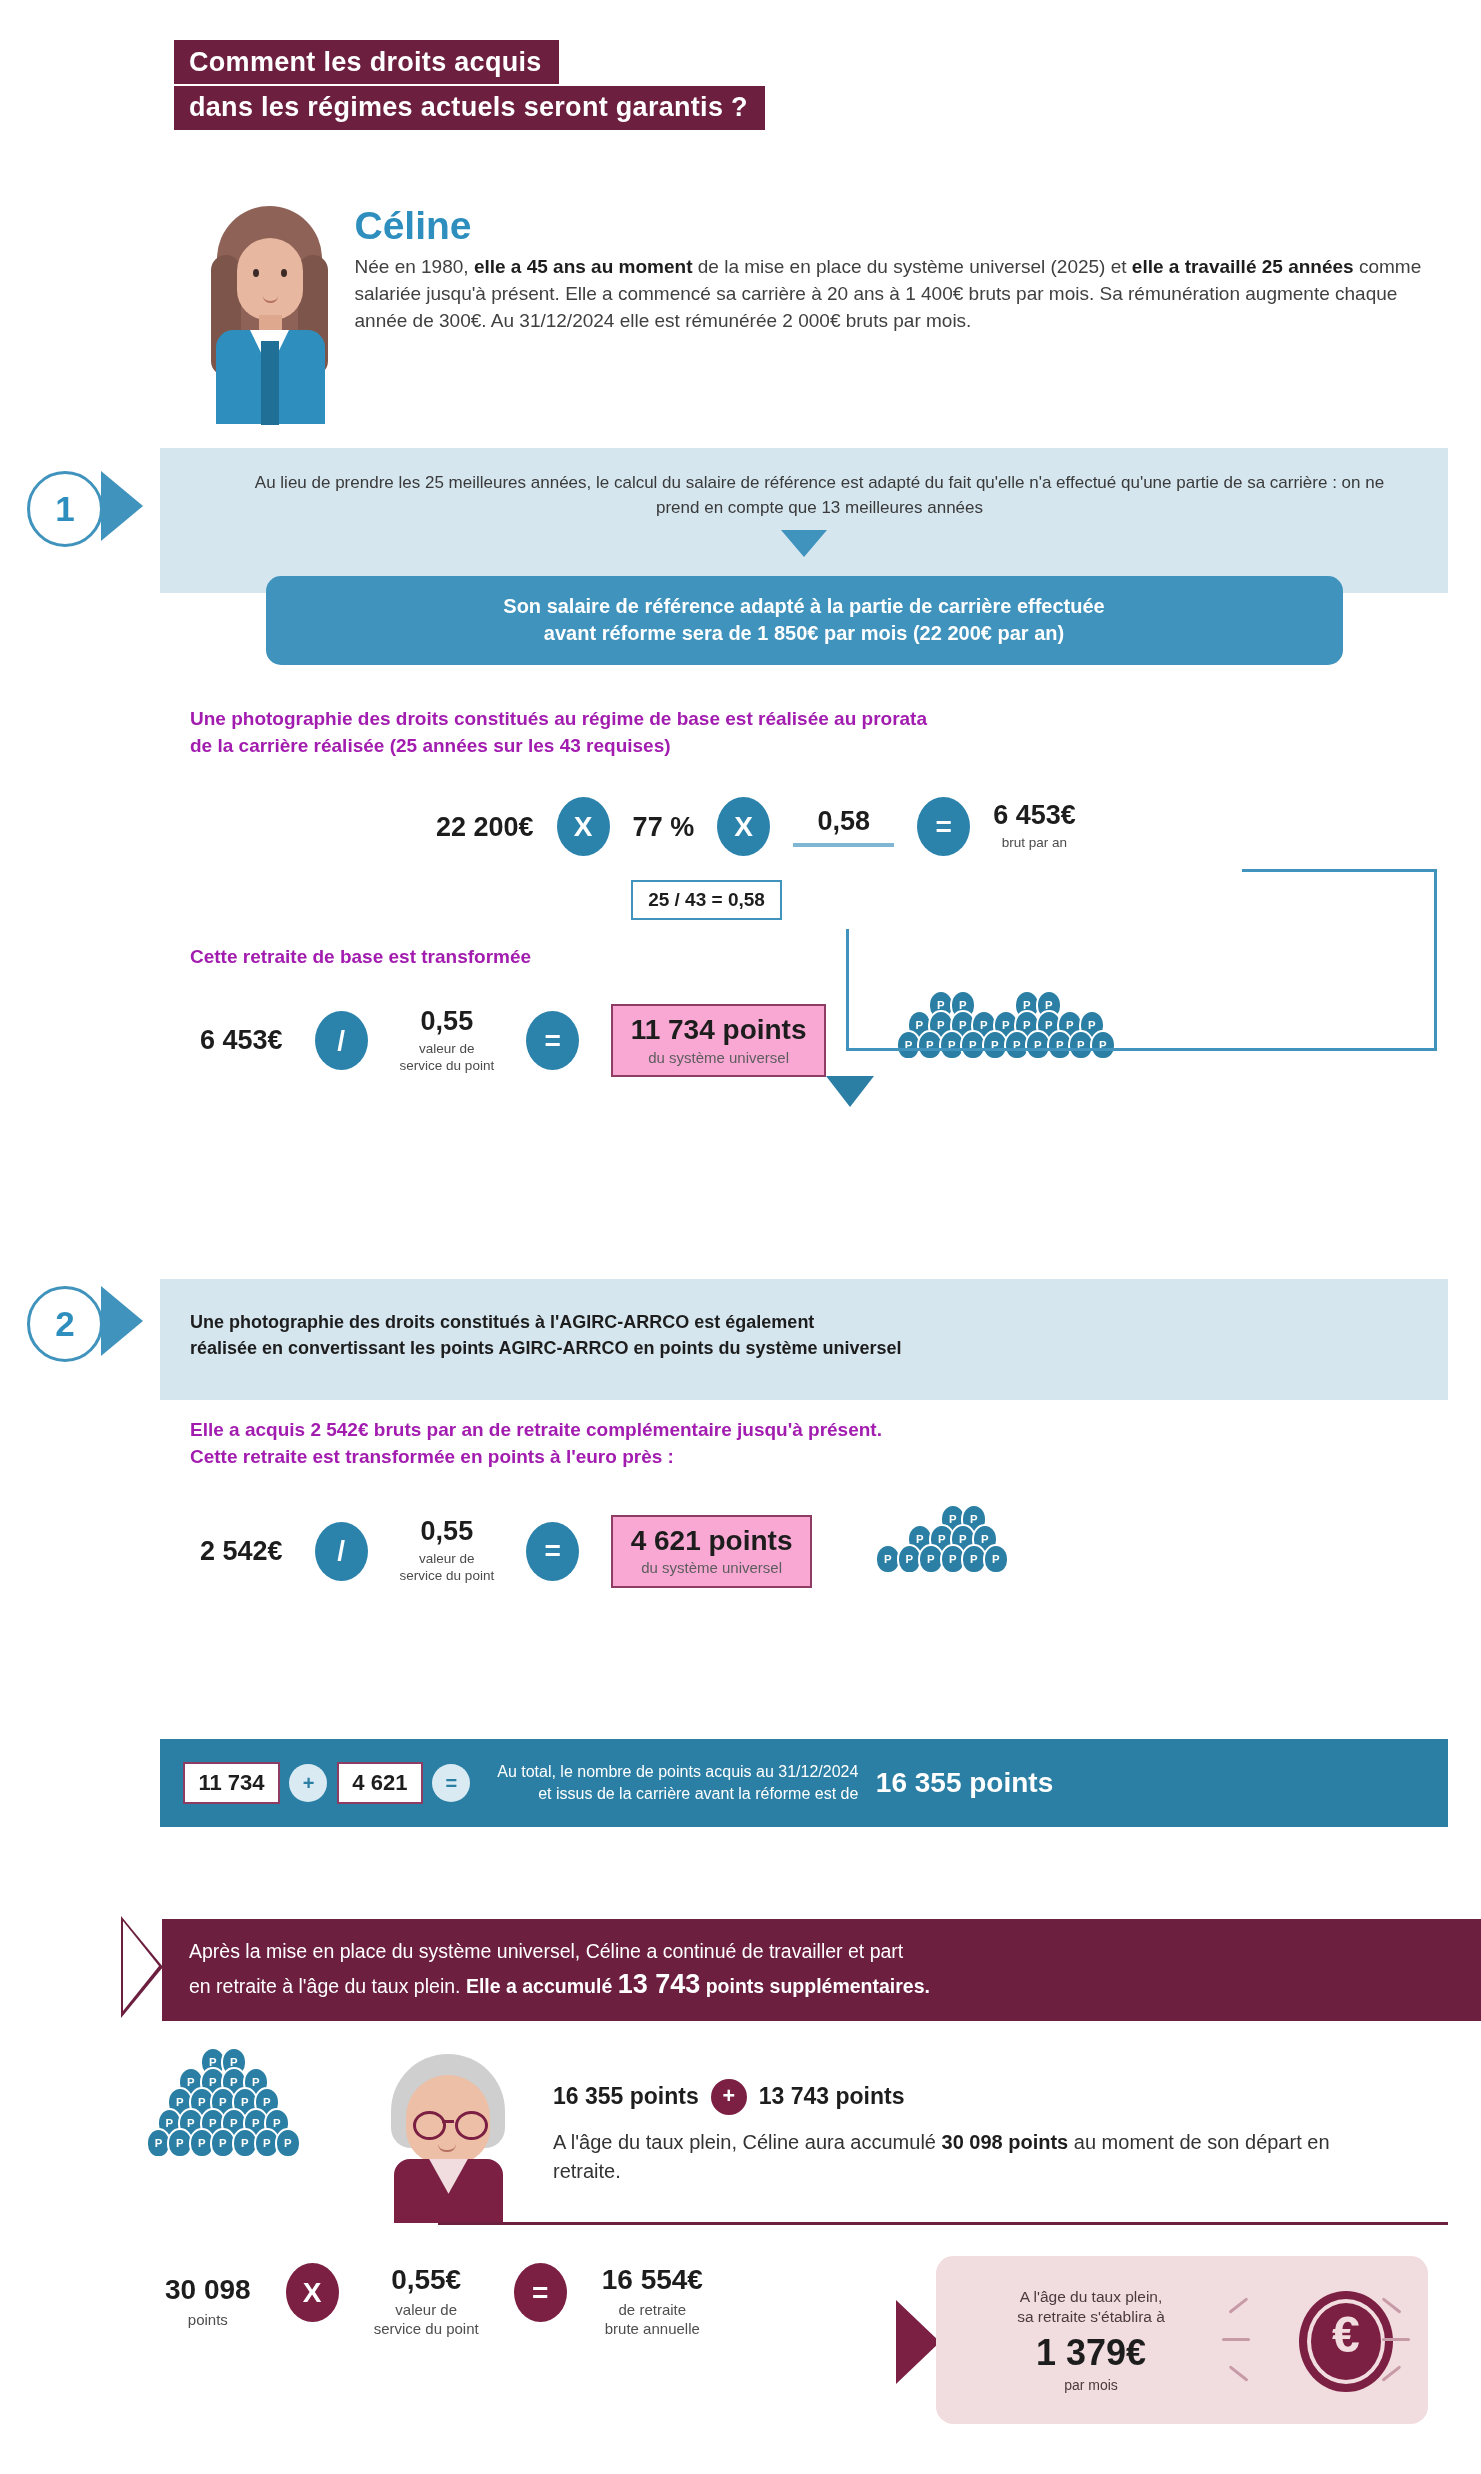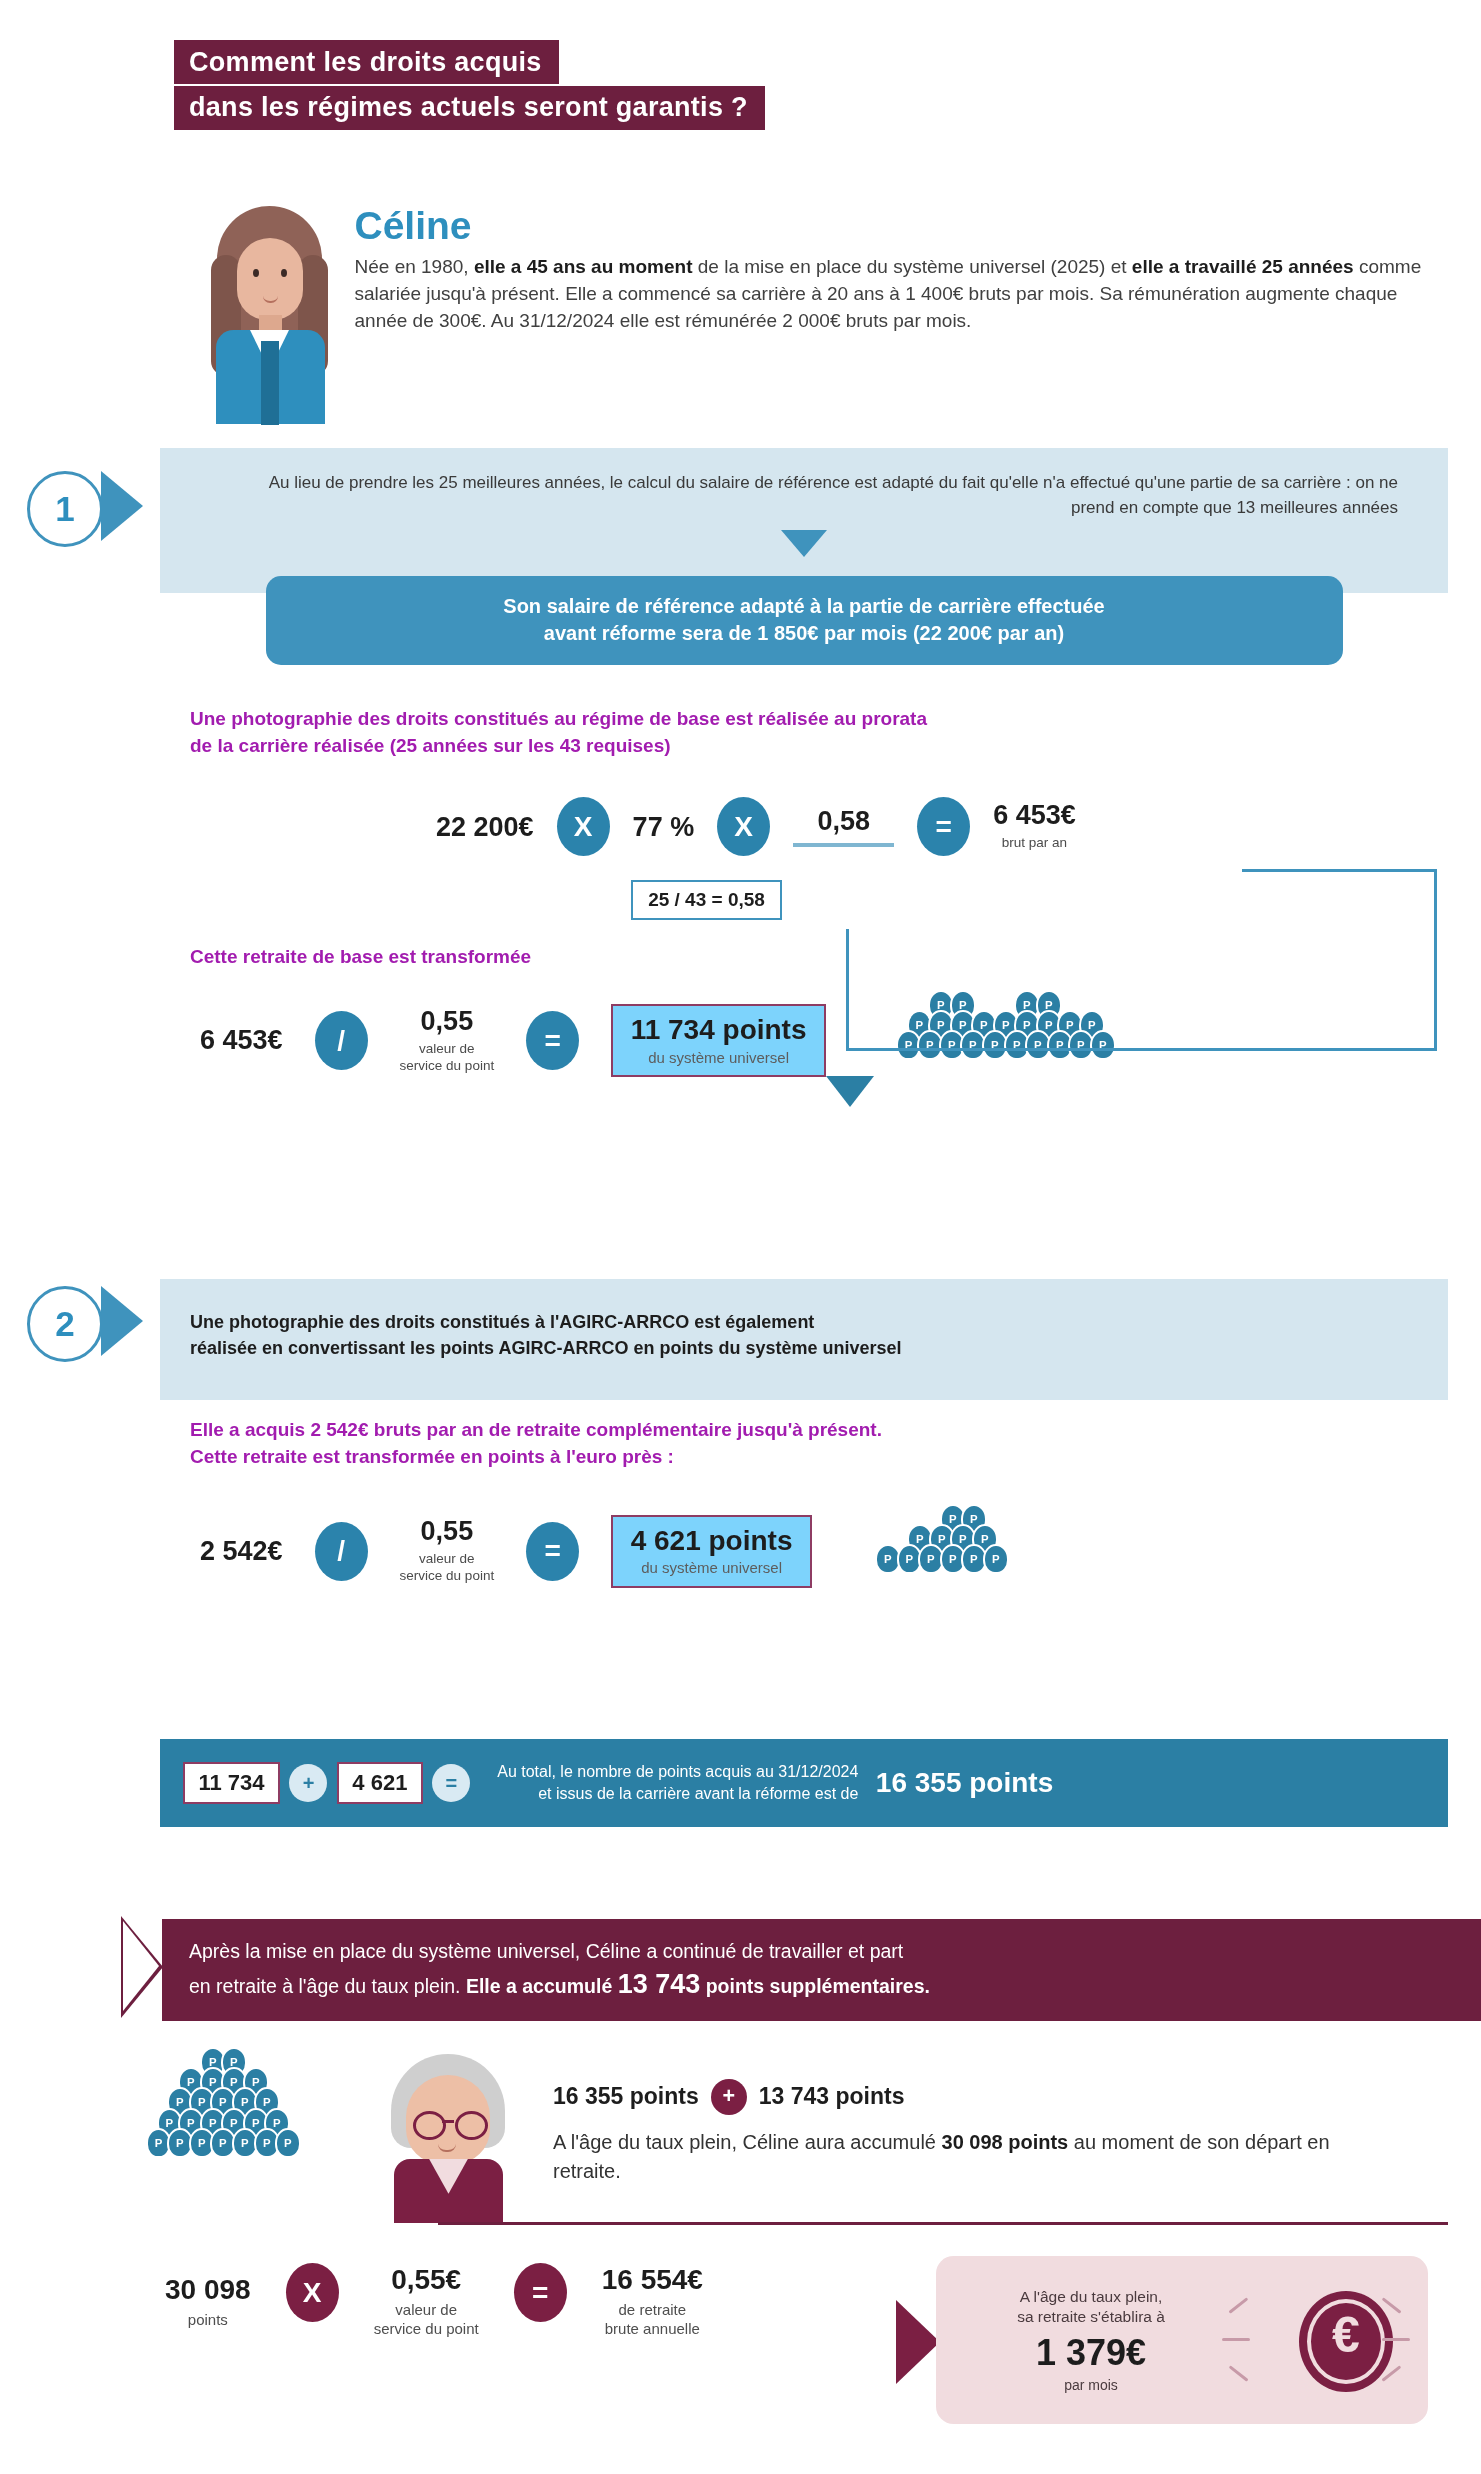--- a/index.html
+++ b/index.html
@@ -25,21 +25,21 @@
   .intro-text{padding-top:4px;}
   .name{color:#2e8fbe;font-size:39px;font-weight:bold;line-height:1;margin-bottom:9.4px;}
   .intro-p{font-size:19px;line-height:1.42;color:#404040;max-width:1098px;}
   .intro-p b{font-weight:bold;color:#1d1d1d;}
 
   
   .panel1{position:absolute;left:160px;top:448px;width:1288px;height:805px;background:#ffffff;}
   .band{background:#d5e6ef;width:100%;}
   .band.b1{height:145px;}
   .band-text{
-    text-align:right;font-size:17px;line-height:1.45;color:#3a3a3a;
+    text-align:center;font-size:17px;line-height:1.45;color:#3a3a3a;
     padding:23px 50px 0 81px;
   }
   .step-badge{
     position:absolute;width:70px;height:70px;border-radius:50%;
     border:3.4px solid #3f93bd;background:#fff;color:#2e8fbe;
     font-size:35px;font-weight:bold;display:flex;align-items:center;justify-content:center;
   }
   .step-arrow{
     position:absolute;width:0;height:0;
     border-top:35px solid transparent;border-bottom:35px solid transparent;
@@ -65,21 +65,21 @@
   .eq-val{font-size:27px;font-weight:bold;color:#1d1d1d;text-align:center;line-height:1.05;}
   .eq-sub{font-size:13.5px;font-weight:normal;color:#4b4b4b;margin-top:5.4px;line-height:1.25;}
   .op{
     width:53px;height:59px;border-radius:50%;background:#2b83ac;color:#fff;
     display:flex;align-items:center;justify-content:center;
     font-size:28px;font-weight:bold;flex:0 0 53px;
   }
   .op.maroon{background:#7b1f43;}
 
   .resbox{
-    border:2.7px solid #8e3c63;background:#7dd3fc;padding:9.4px 17.5px;text-align:center;
+    border:2.7px solid #8e3c63;background:#f9a8d4;padding:9.4px 17.5px;text-align:center;
   }
   .resbox .big{font-size:28px;font-weight:bold;color:#1d1d1d;line-height:1.1;}
   .resbox .small{font-size:15px;color:#5d5d5d;margin-top:2.7px;}
 
   .ratio-box{
     border:2px solid #3f93bd;background:#ffffff;padding:6.7px 15px;
     font-size:19px;font-weight:bold;color:#1d1d1d;display:inline-block;
   }
 
   

